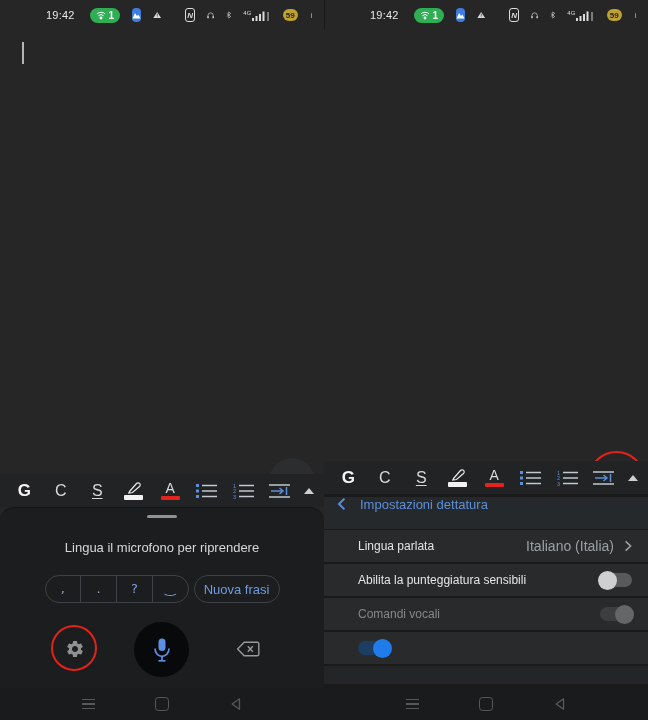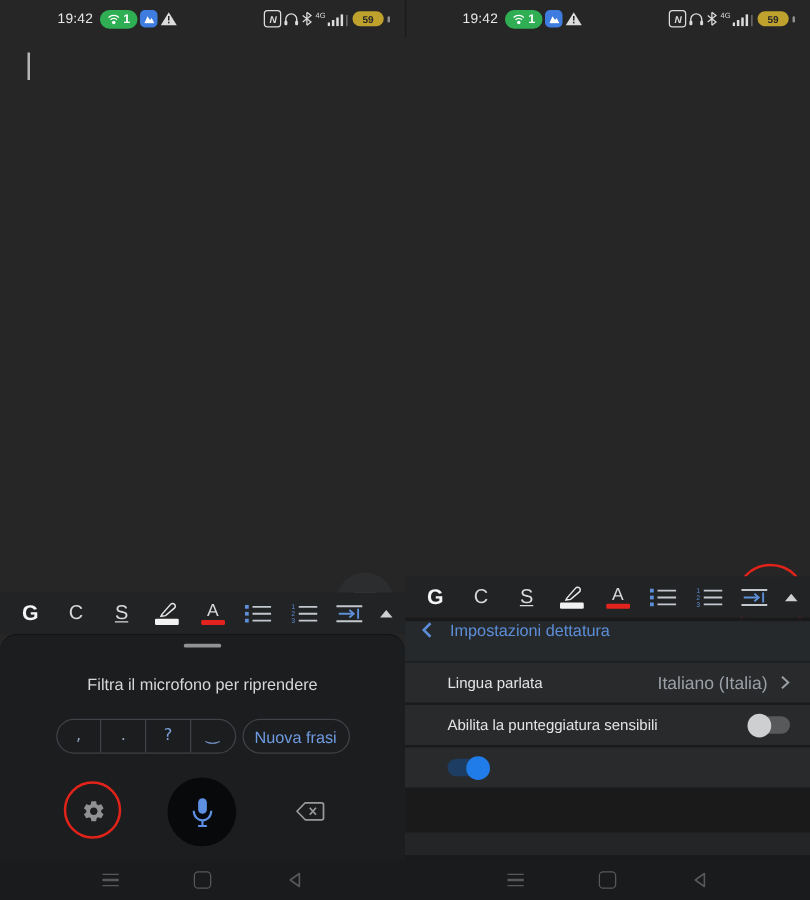--- a/index.html
+++ b/index.html
@@ -3,21 +3,21 @@
 <meta charset="utf-8">
 <style>
   html,body{margin:0;padding:0;background:#000;}
   .stage{position:relative;width:648px;height:720px;display:flex;background:#262626;
          font-family:"Liberation Sans",sans-serif;overflow:hidden;}
   .phone{position:relative;width:324px;height:720px;background:#262626;overflow:hidden;flex:0 0 324px;}
   .phone.right{box-shadow:inset 1px 0 0 #1a1a1a;}
 
   
   .statusbar{position:absolute;top:0;left:0;right:0;height:30px;display:flex;align-items:center;
-             padding:0 12px 0 46px;box-sizing:border-box;gap:2px;}
+             padding:0 12px 0 46px;box-sizing:border-box;gap:12px;}
   .sb-time{color:#e8e8e8;font-size:11px;letter-spacing:.2px;margin-right:3px;}
   .sb-pill{display:inline-flex;align-items:center;gap:3px;background:#2fae54;border-radius:8px;
            height:15px;padding:0 6px;color:#fff;font-size:10px;font-weight:bold;}
   .sb-blue{display:inline-flex;align-items:center;justify-content:center;width:14px;height:14px;
            border-radius:4px;background:#3e7ce0;}
   .sb-flex{flex:1;}
   .sb-nfc{display:inline-flex;align-items:center;justify-content:center;width:12px;height:12px;
           border:1.2px solid #dcdcdc;border-radius:3px;color:#dcdcdc;font-size:8px;font-weight:bold;font-style:normal;}
   .sb-signal{display:inline-flex;align-items:flex-end;gap:1px;color:#dcdcdc;}
   .sb-4g{font-size:6px;font-style:normal;line-height:6px;margin-bottom:5px;}
@@ -247,21 +247,21 @@
           </g>
         </svg>
       </span>
       <span class="tb-caret">
           <span class="caret-up"></span>
         </span>
     </div>
 
     <div class="voice-panel">
       <div class="handle"></div>
-      <div class="voice-prompt">Filtra il microfono per riprendere</div>
+      <div class="voice-prompt">Lingua il microfono per riprendere</div>
       <div class="chip-row">
         <div class="chip punct">
           <span class="punct-seg dim">,</span>
           <span class="punct-seg dim">.</span>
           <span class="punct-seg">?</span>
           <span class="punct-seg">‿</span>
         </div>
         <div class="chip newline">Nuova frasi</div>
       </div>
       <div class="vp-btn vp-gear">
@@ -463,20 +463,26 @@
           <svg width="8" height="12" viewBox="0 0 8 12">
             <path d="M1.6 1.4 L6.6 6 L1.6 10.6" stroke="#9aa0a6" stroke-width="1.6" fill="none"></path>
           </svg>
         </div>
         <div class="set-row">
           <span class="set-label">Abilita la punteggiatura sensibili</span>
           <span class="toggle t-off">
               <span class="knob"></span>
             </span>
         </div>
+        <div class="set-row disabled">
+          <span class="set-label">Comandi vocali</span>
+          <span class="toggle t-on-disabled">
+              <span class="knob"></span>
+            </span>
+        </div>
         <div class="set-row">
           <span class="toggle t-on">
               <span class="knob"></span>
             </span>
         </div>
       </div>
       <div class="set-band"></div>
     </div>
 
     <div class="navbar">

